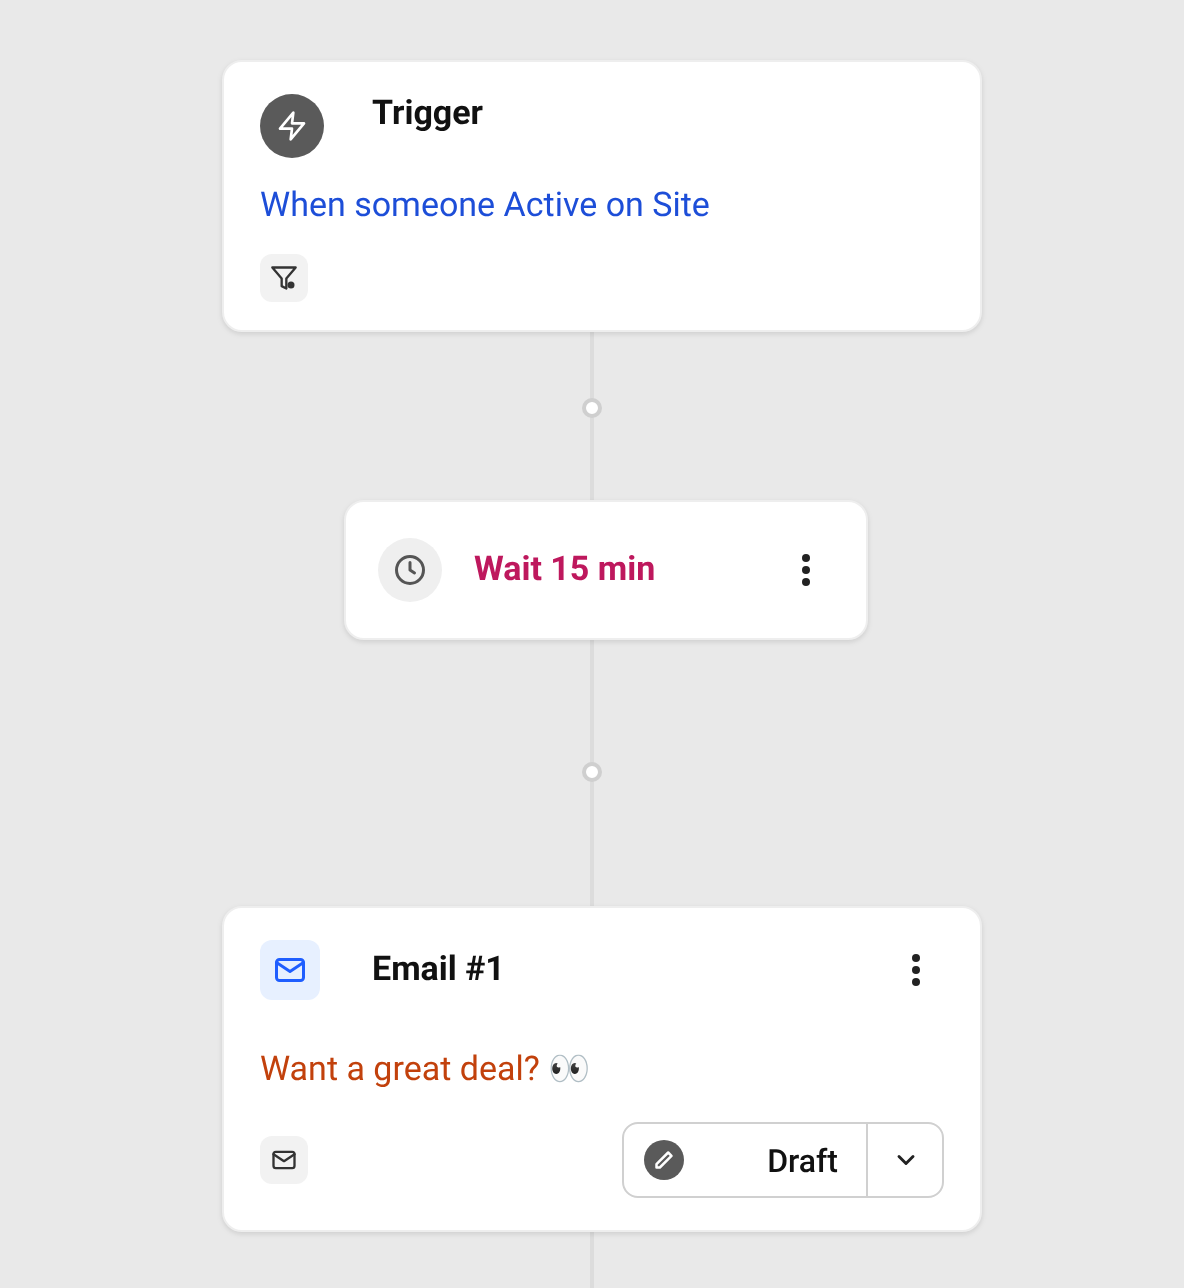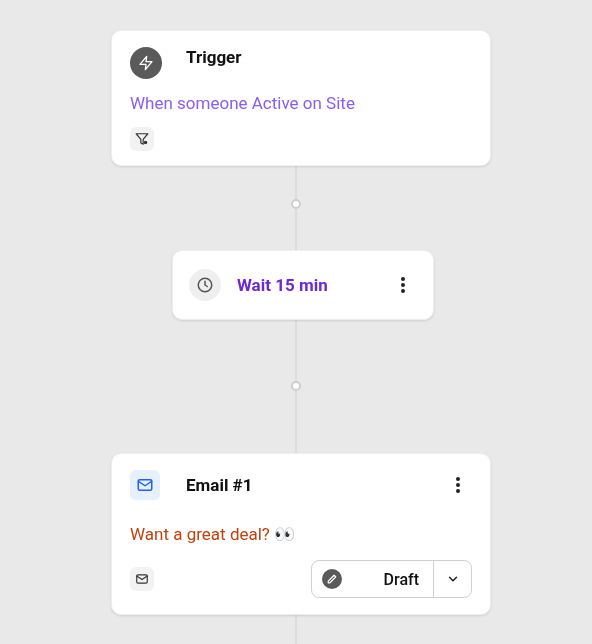--- a/index.html
+++ b/index.html
@@ -63,21 +63,21 @@
     justify-content: center;
     flex: none;
   }
   .trigger-title {
     font-size: 17px;
     font-weight: 700;
     color: #111;
   }
   .trigger-desc {
     font-size: 17px;
-    color: #8b5cf6;
+    color: #1d4ed8;
     font-weight: 400;
     margin-bottom: 14px;
   }
   .smallicon-box {
     width: 24px;
     height: 24px;
     background: #f2f2f2;
     border-radius: 6px;
     display: flex;
     align-items: center;
@@ -99,21 +99,21 @@
     background: #efefef;
     border-radius: 50%;
     display: flex;
     align-items: center;
     justify-content: center;
     flex: none;
   }
   .wait-label {
     font-size: 17px;
     font-weight: 700;
-    color: #6d28d9;
+    color: #be185d;
     flex: 1;
   }
   .more-btn {
     width: 28px;
     height: 28px;
     display: flex;
     align-items: center;
     justify-content: center;
     cursor: pointer;
     border-radius: 4px;

